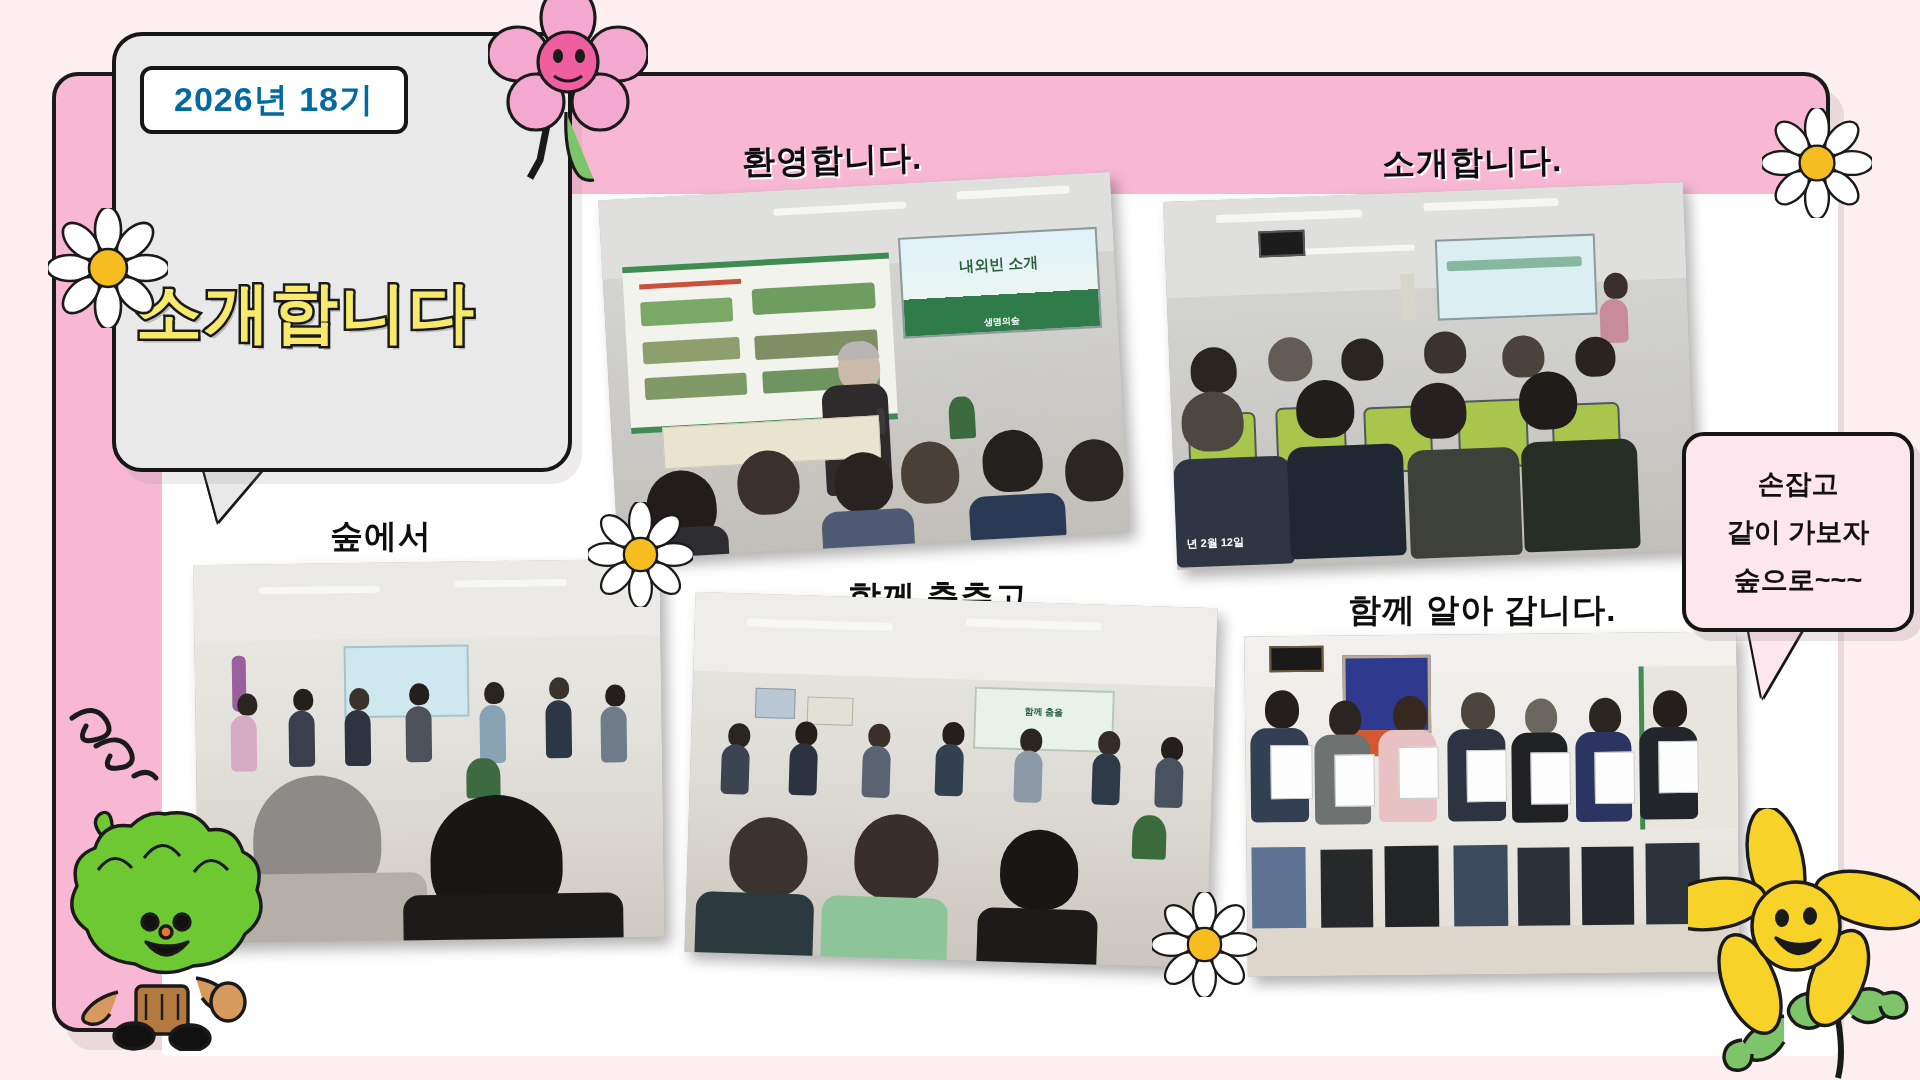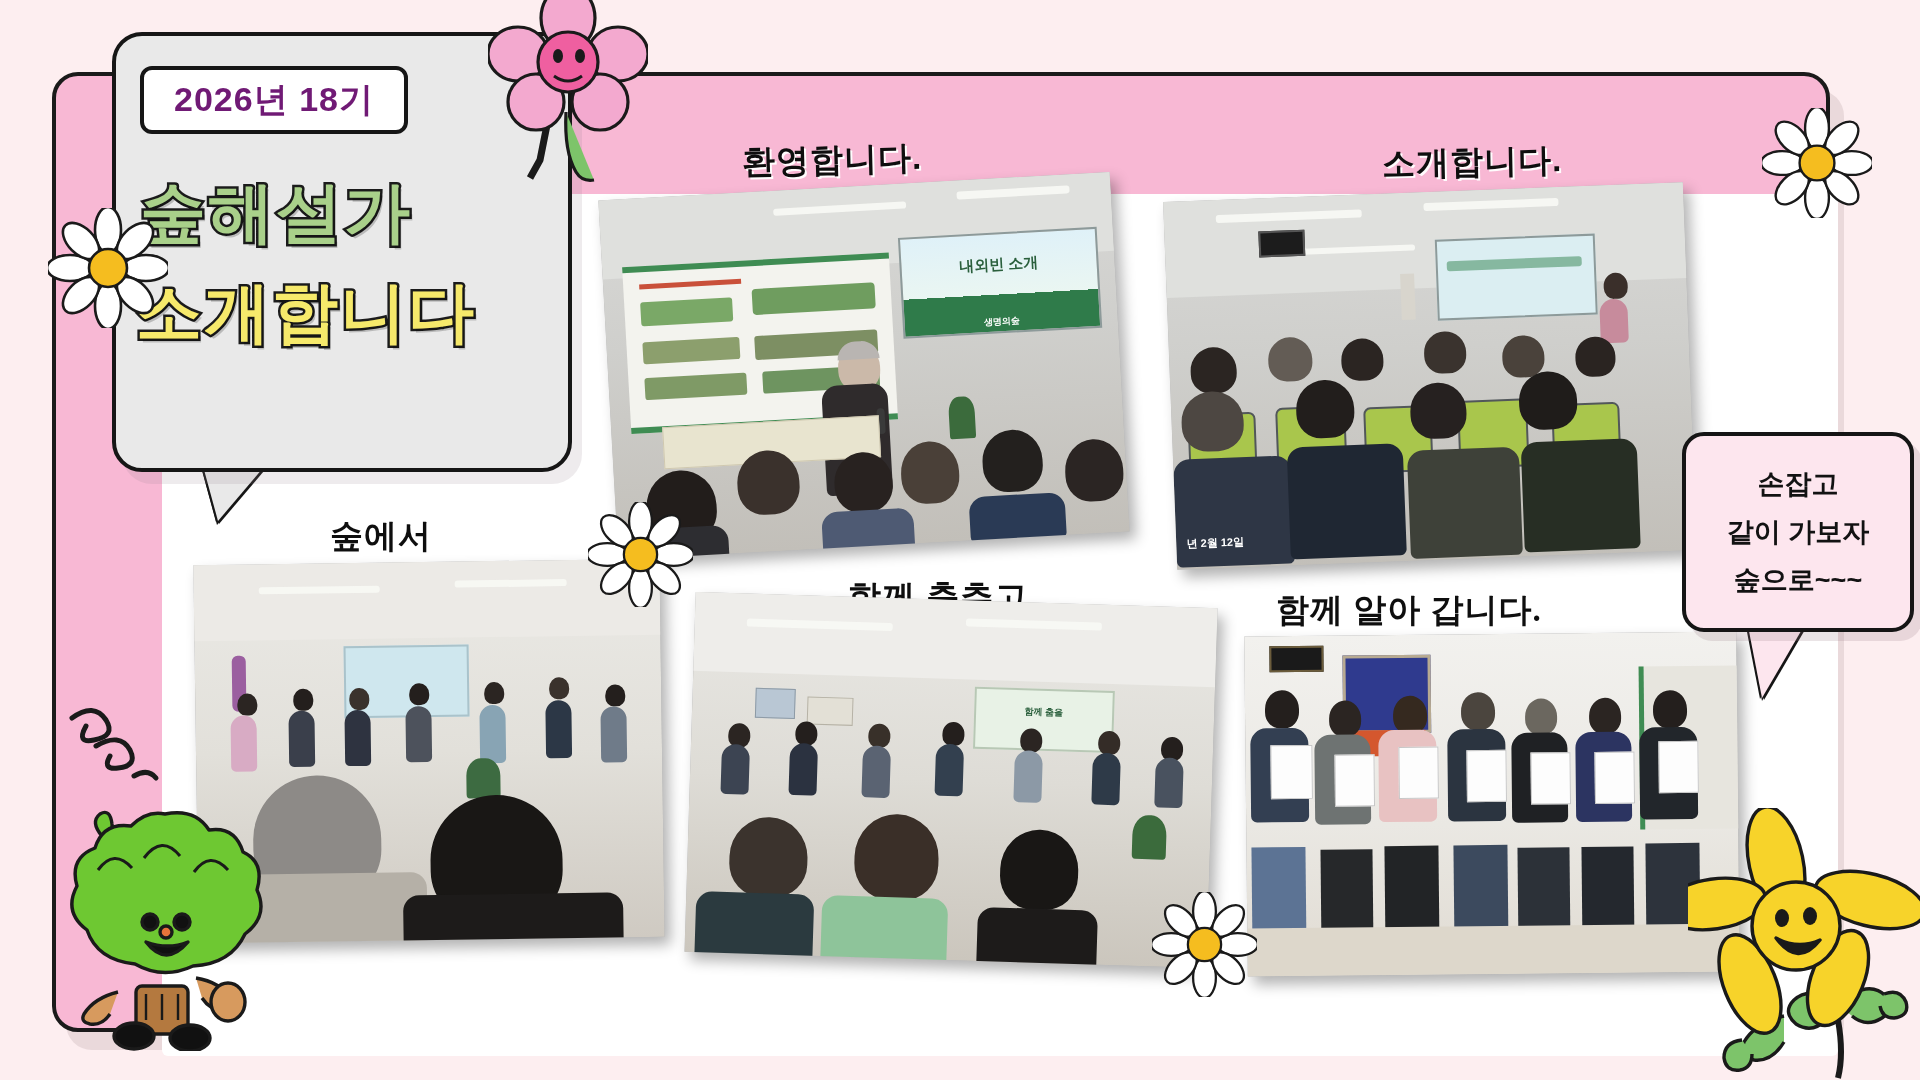--- a/index.html
+++ b/index.html
@@ -79,21 +79,21 @@
     border-radius: 12px;
     display: flex;
     align-items: center;
     justify-content: center;
     box-sizing: border-box;
   }
   .year-chip span {
     font-size: 34px;
     font-weight: 700;
     letter-spacing: 1px;
-    color: #701a75;
+    color: #0369a1;
     font-family: "Liberation Sans", sans-serif;
   }
 
   .title-l1, .title-l2 {
     position: absolute;
     font-family: "Liberation Sans", sans-serif;
     font-weight: 700;
     letter-spacing: 2px;
     white-space: nowrap;
   }
@@ -334,21 +334,21 @@
     <div style="position:absolute; left:85%; top:58%; width:34px; height:44px; background:#3b6b3c; border-radius:46% 46% 10% 10%;"></div>
 
     <div class="head" style="left:8%;  top:62%; width:78px; height:80px; background:#3b332d;"></div>
     <div class="body" style="left:2%;  top:83%; width:118px; height:80px; background:#2b3a3f;"></div>
     <div class="head" style="left:32%; top:60%; width:84px; height:86px; background:#3a2f28;"></div>
     <div class="body" style="left:26%; top:83%; width:126px; height:80px; background:#8ec49a;"></div>
     <div class="head" style="left:60%; top:63%; width:78px; height:80px; background:#191715;"></div>
     <div class="body" style="left:56%; top:85%; width:120px; height:76px; background:#1d1b1a;"></div>
   </div>
 
-  <div class="caption" style="left:1276px; top:588px;font-family:Liberation Serif, serif;">함께 알아 갑니다.</div>
+  <div class="caption" style="left:1348px; top:588px;">함께 알아 갑니다.</div>
   <div class="photo-card" style="left:1246px; top:634px; width:492px; height:340px; transform:rotate(-0.6deg);">
     <div class="room" style="background:linear-gradient(#f2f1ee 0%,#eae8e3 56%,#e0dbd2 100%);"></div>
     <div style="position:absolute; left:5%; top:3%; width:50px; height:22px; background:#1a1a1a; border:2px solid #6b5c3c;"></div>
     <div style="position:absolute; left:20%; top:6%; width:82px; height:72px; background:#2f3a8e; border:3px solid #b7aa92;"></div>
     <div style="position:absolute; left:22%; top:28%; width:72px; height:26px; background:#d4572e;"></div>
     <div style="position:absolute; left:80%; top:10%; width:20%; height:48%; background:#e7e5de; border-left:5px solid #3f8c53;"></div>
 
     <div class="head" style="left:4%;  top:16%; width:34px; height:38px; background:#241f1d;"></div>
     <div class="body" style="left:1%;  top:27%; width:58px; height:94px; background:#333f52;"></div>
     <div class="paper" style="left:5%; top:32%; width:40px; height:52px;"></div>
@@ -384,21 +384,20 @@
     <div class="paper" style="left:84%; top:32%; width:38px; height:50px;"></div>
     <div style="position:absolute; left:81%; top:62%; width:54px; height:94px; background:#2d333c;"></div>
     <div class="floor" style="height:14%; background:#ddd7cb;"></div>
   </div>
 
   <div class="title-tail"></div>
   <div class="title-panel"></div>
   <div class="year-chip">
     <span>2026년 18기</span>
   </div>
-  <div class="title-l1">숲해설가</div>
   <div class="title-l2">소개합니다</div>
 
   <div class="bubble-tail"></div>
   <div class="bubble">
     <div>손잡고</div>
     <div>같이 가보자</div>
     <div>숲으로~~~</div>
   </div>
 
   <svg class="deco" style="left:488px; top:-8px;" width="160" height="210" viewBox="0 0 160 210">

